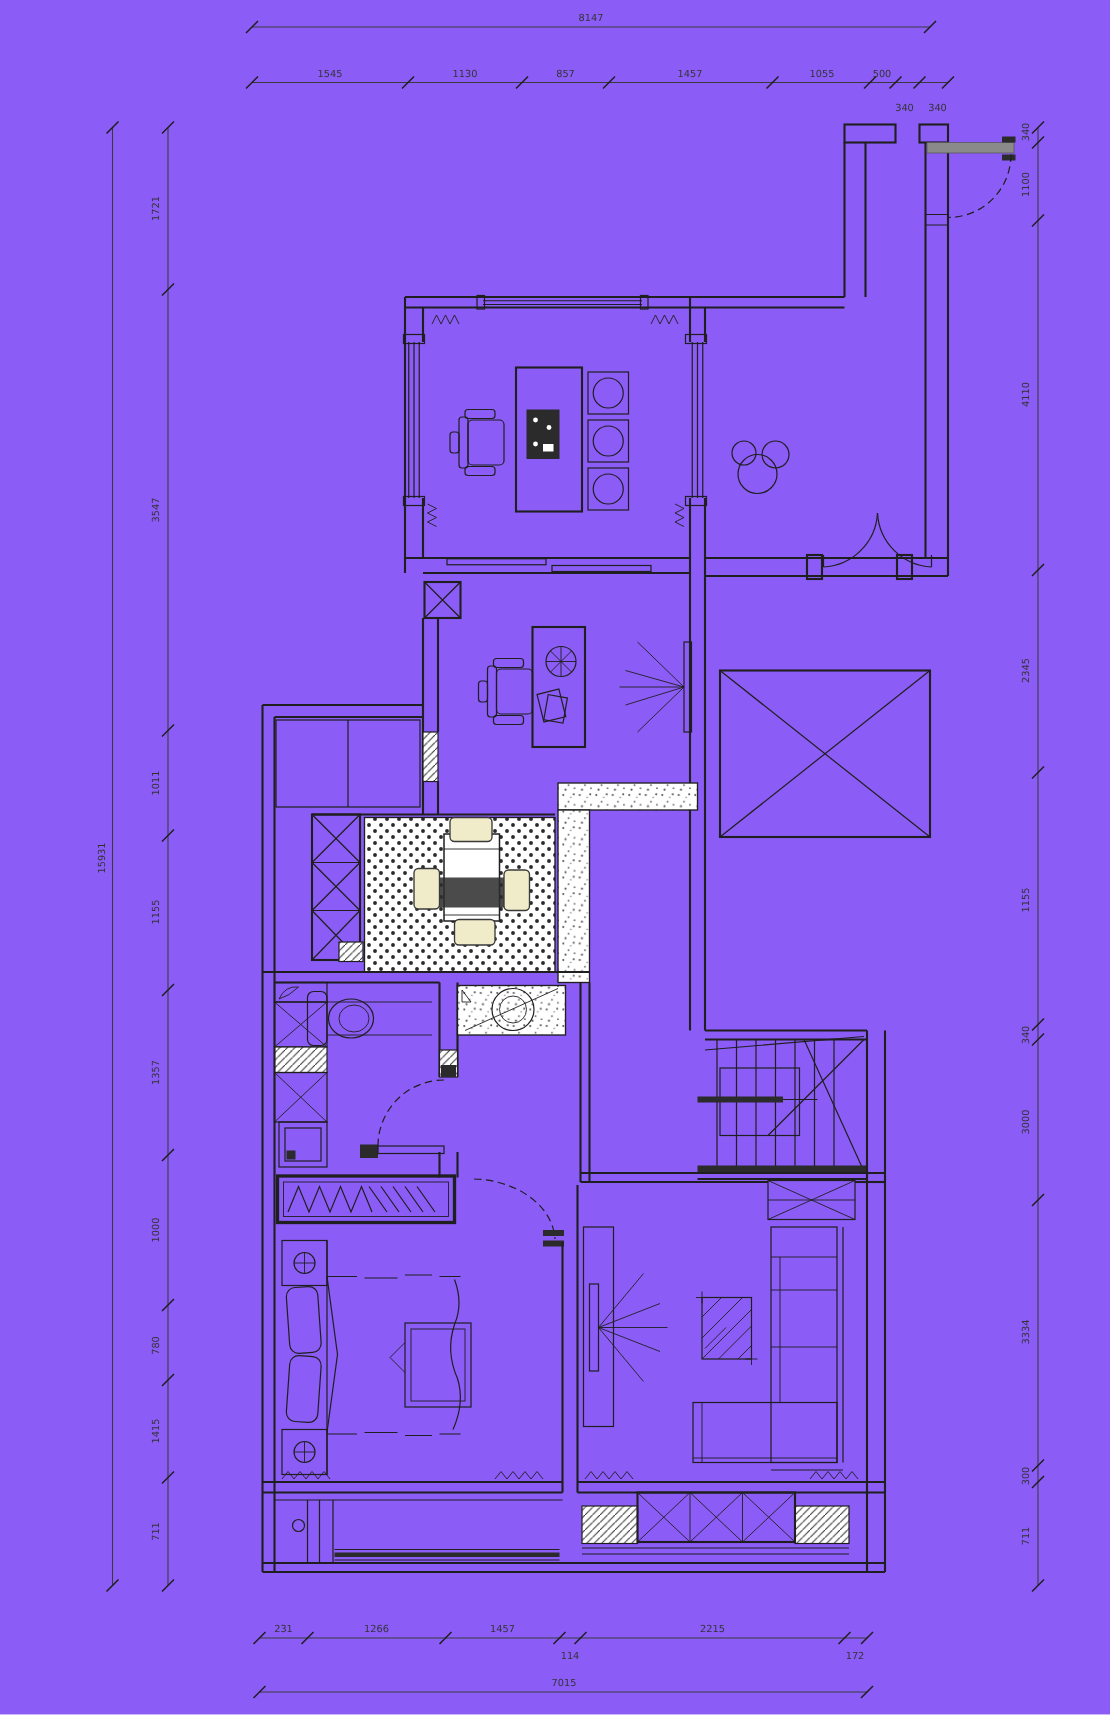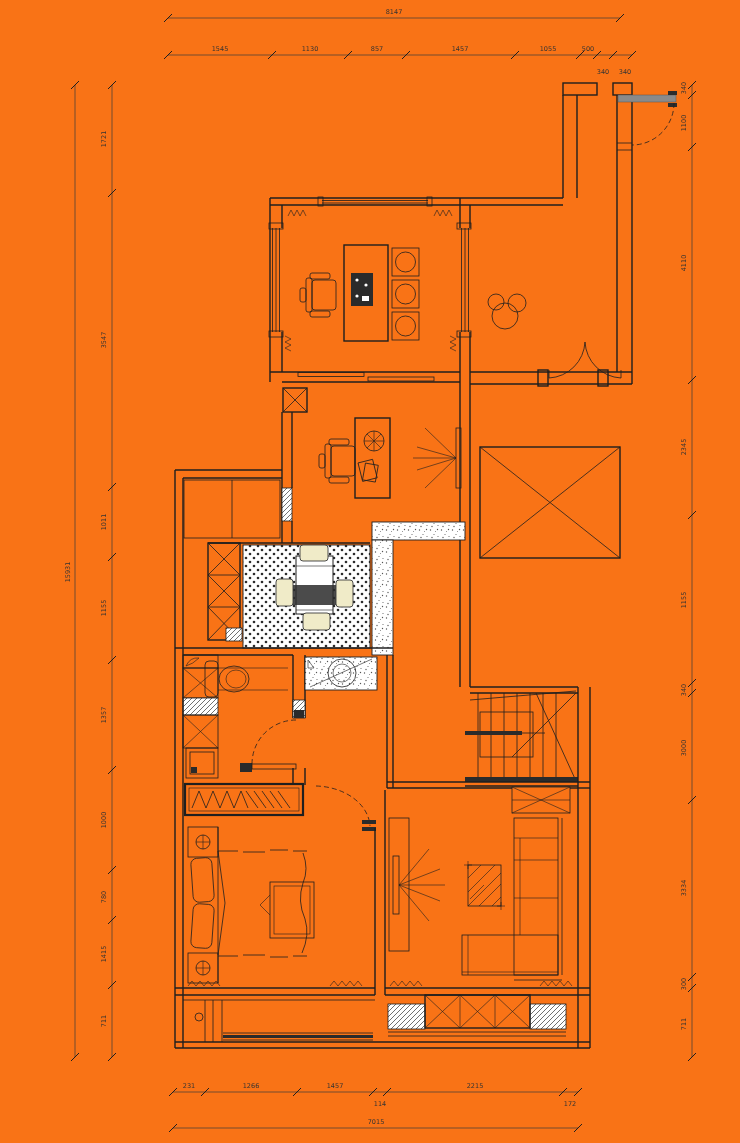--- a/index.html
+++ b/index.html
@@ -1,16 +1,16 @@
 <!DOCTYPE html>
 <html><head>
 <meta charset="utf-8">
 <style>
   html,body{margin:0;padding:0;background:#fff;}
-  .canvas{position:relative;width:740px;height:1143px;background:#f97316;overflow:hidden;
+  .canvas{position:relative;width:740px;height:1143px;background:#8b5cf6;overflow:hidden;
           font-family:"DejaVu Sans",sans-serif;}
   svg{position:absolute;left:0;top:0;}
   .w   {stroke:#1f1f1f;stroke-width:1.4;fill:none;}
   .w2  {stroke:#1f1f1f;stroke-width:2.2;fill:none;}
   .t   {stroke:#1f1f1f;stroke-width:.8;fill:none;}
   .tt  {stroke:#1f1f1f;stroke-width:.6;fill:none;}
   .dim {stroke:#3a3a3a;stroke-width:.7;fill:none;}
   .tick{stroke:#1f1f1f;stroke-width:1;fill:none;}
   .dash{stroke:#1f1f1f;stroke-width:.8;fill:none;stroke-dasharray:5 3;}
   .dark{fill:#2b2b2b;stroke:none;}

